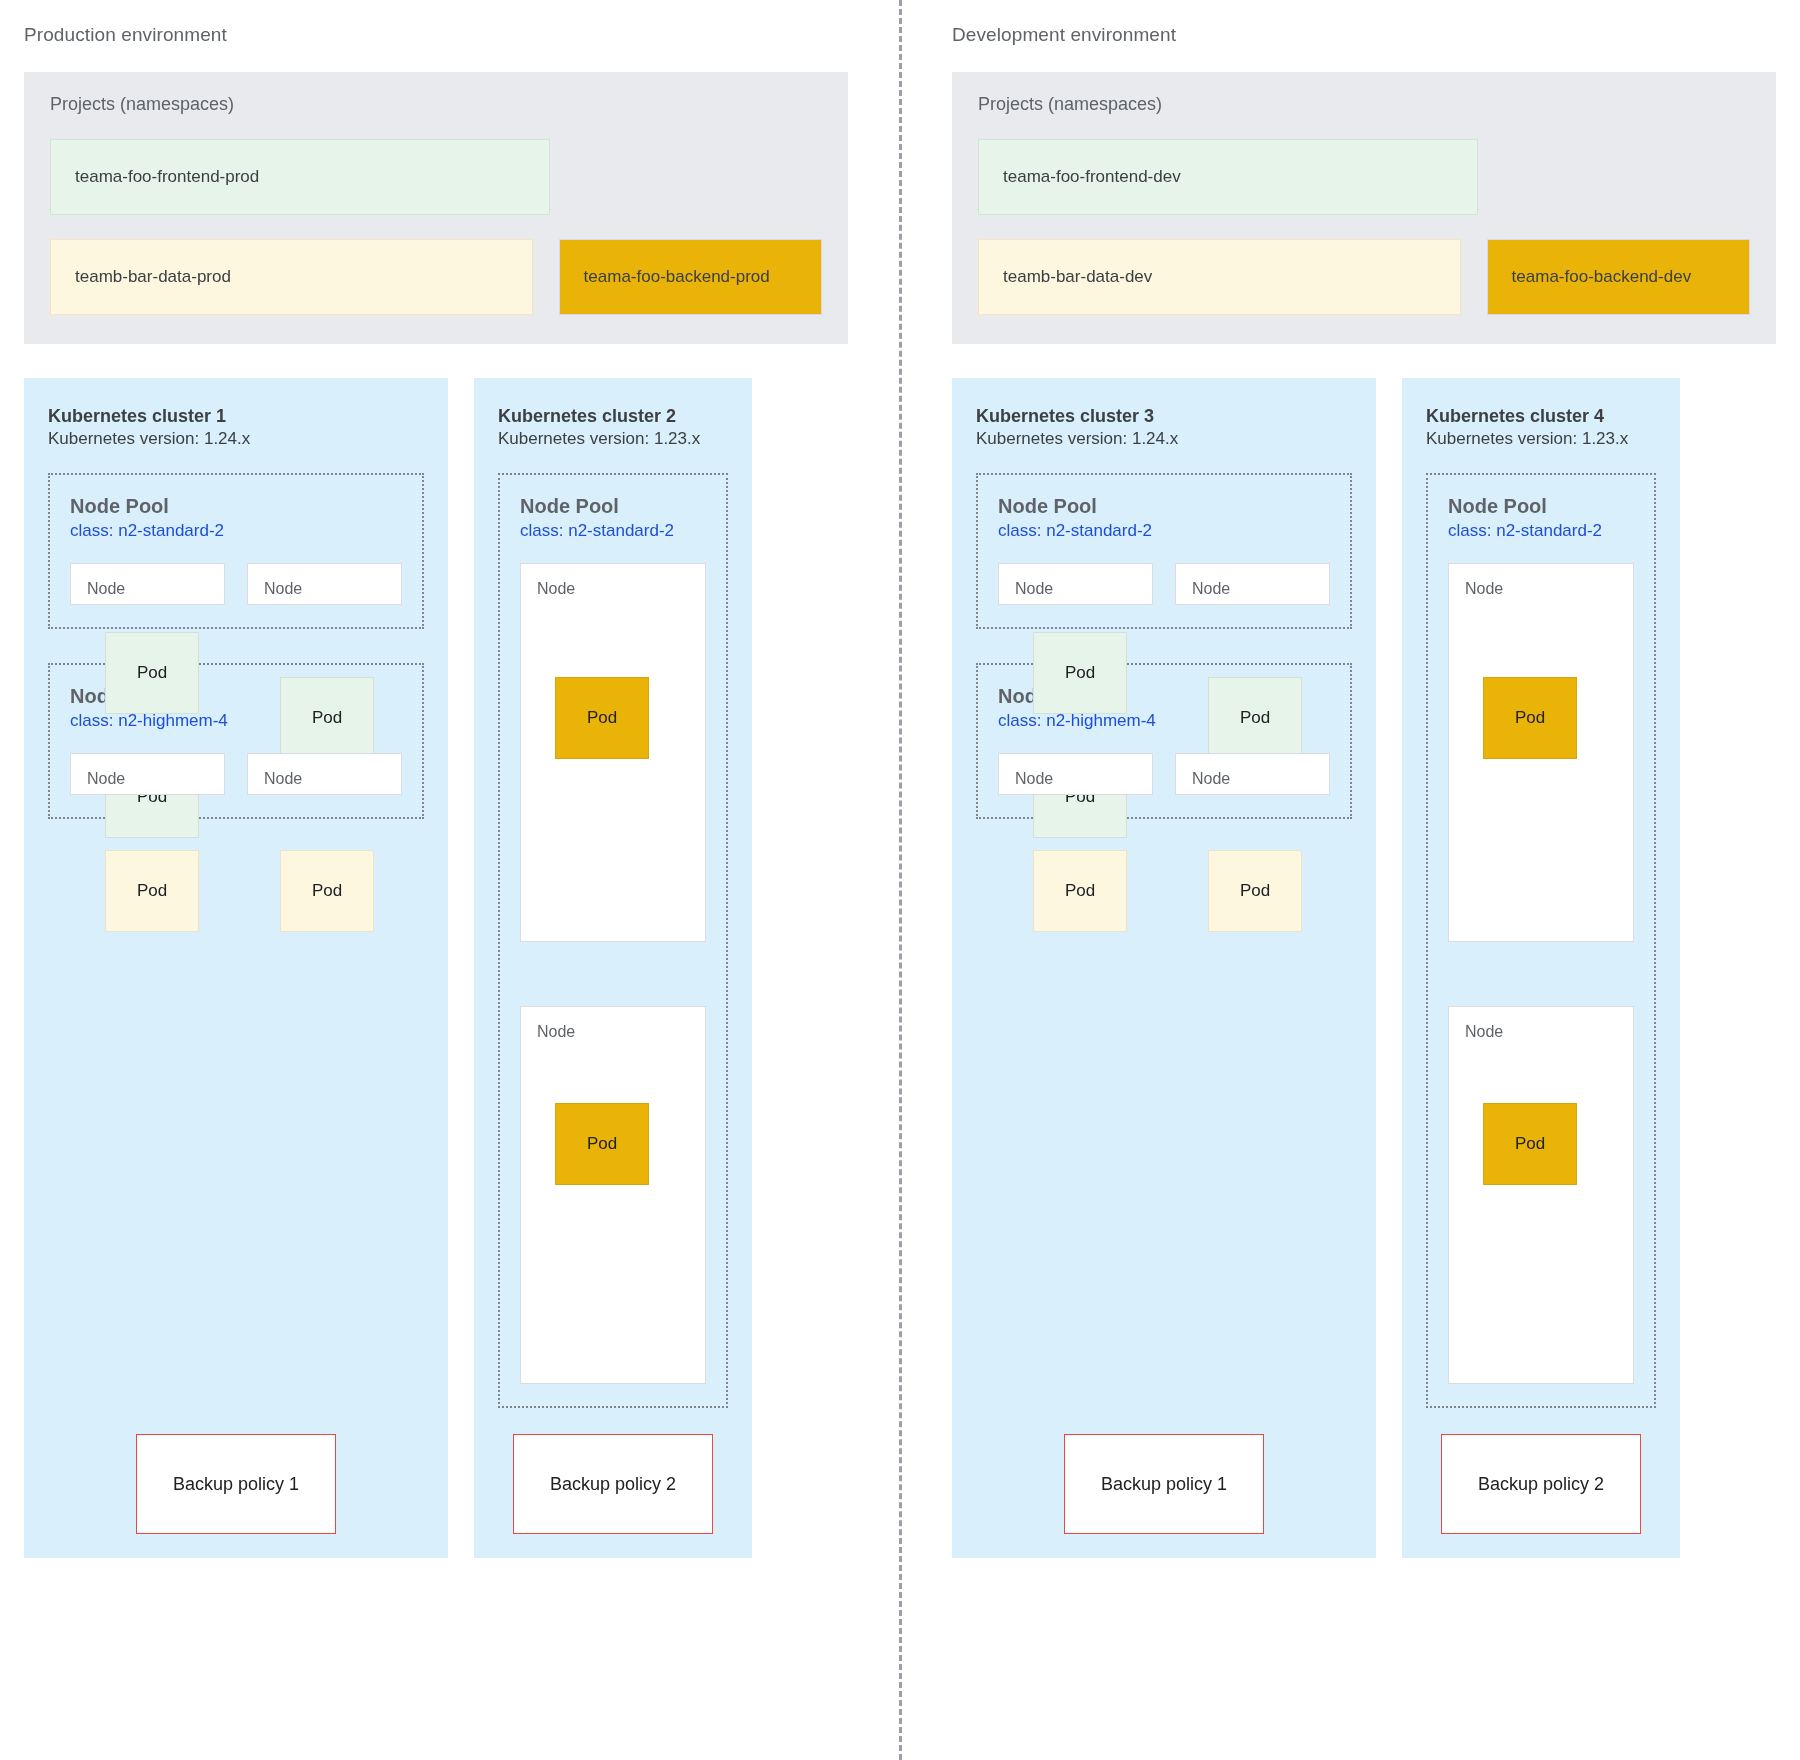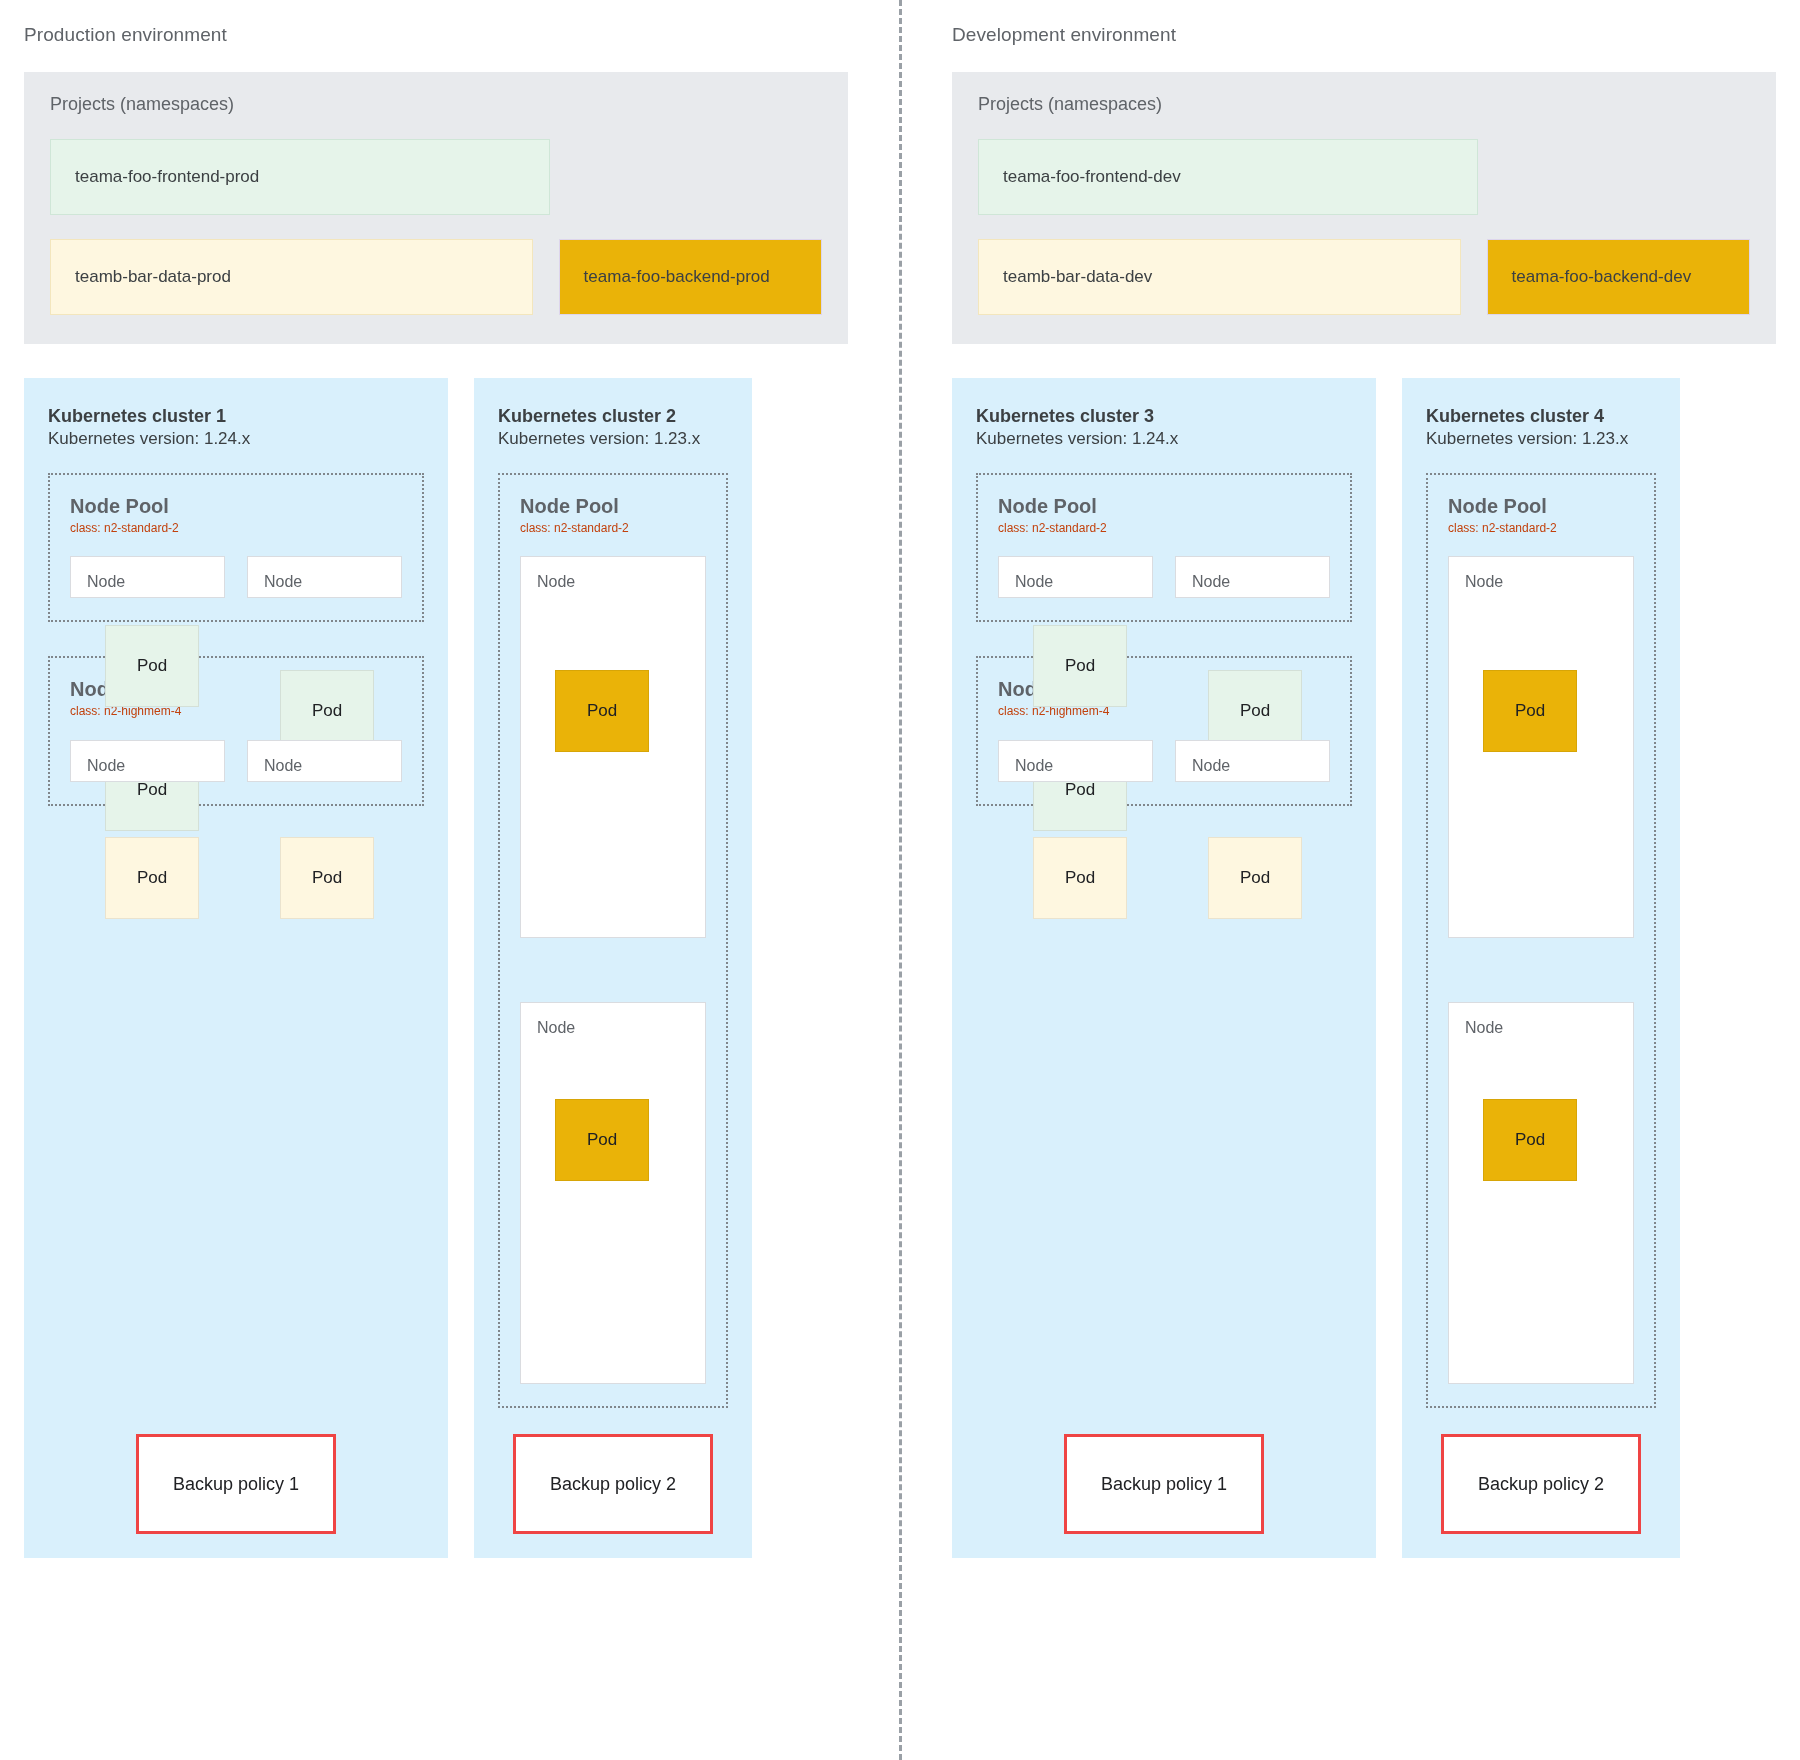--- a/index.html
+++ b/index.html
@@ -74,21 +74,21 @@
   
   .pool {
     border:2px dotted #80868b;
     padding:18px 20px 22px 20px;
     display:flex; flex-direction:column;
   }
   .pool + .pool { margin-top:34px; }
   .pool-flex-1 { flex:1 1 0; }
 
   .pool-name  { font-size:20px; font-weight:bold; color:#5f6368; line-height:1.35; }
-  .pool-class { font-size:12px; color:#c2410c; line-height:1.35; margin-bottom:20px; }
+  .pool-class { font-size:17px; color:#1d4ed8; line-height:1.35; margin-bottom:20px; }
 
   .nodes { display:flex; gap:22px; flex:1 1 auto; }
   .nodes-col { flex-direction:column; }
 
   .node {
     background:#ffffff;
     border:1px solid #dadce0;
     padding:16px 16px 0 16px;
     display:flex; flex-direction:column;
     position:relative;
@@ -103,21 +103,21 @@
     position:absolute;
     width:94px; height:82px;
     display:flex; align-items:center; justify-content:center;
     font-size:17px; color:#202124;
     border:1px solid rgba(0,0,0,.08);
   }
 
   
   .backup-wrap { margin-top:auto; padding-top:26px; display:flex; justify-content:center; }
   .backup {
-    background:#ffffff; border:3px solid #ef4444;
+    background:#ffffff; border:1px solid #ef4444;
     width:200px; height:100px;
     display:flex; align-items:center; justify-content:center;
     font-size:18px; color:#202124;
   }
 </style>
 </head>
 <body>
 
 <div class="stage">
   <div id="env-root" style="display:contents"><div class="env env-prod">

